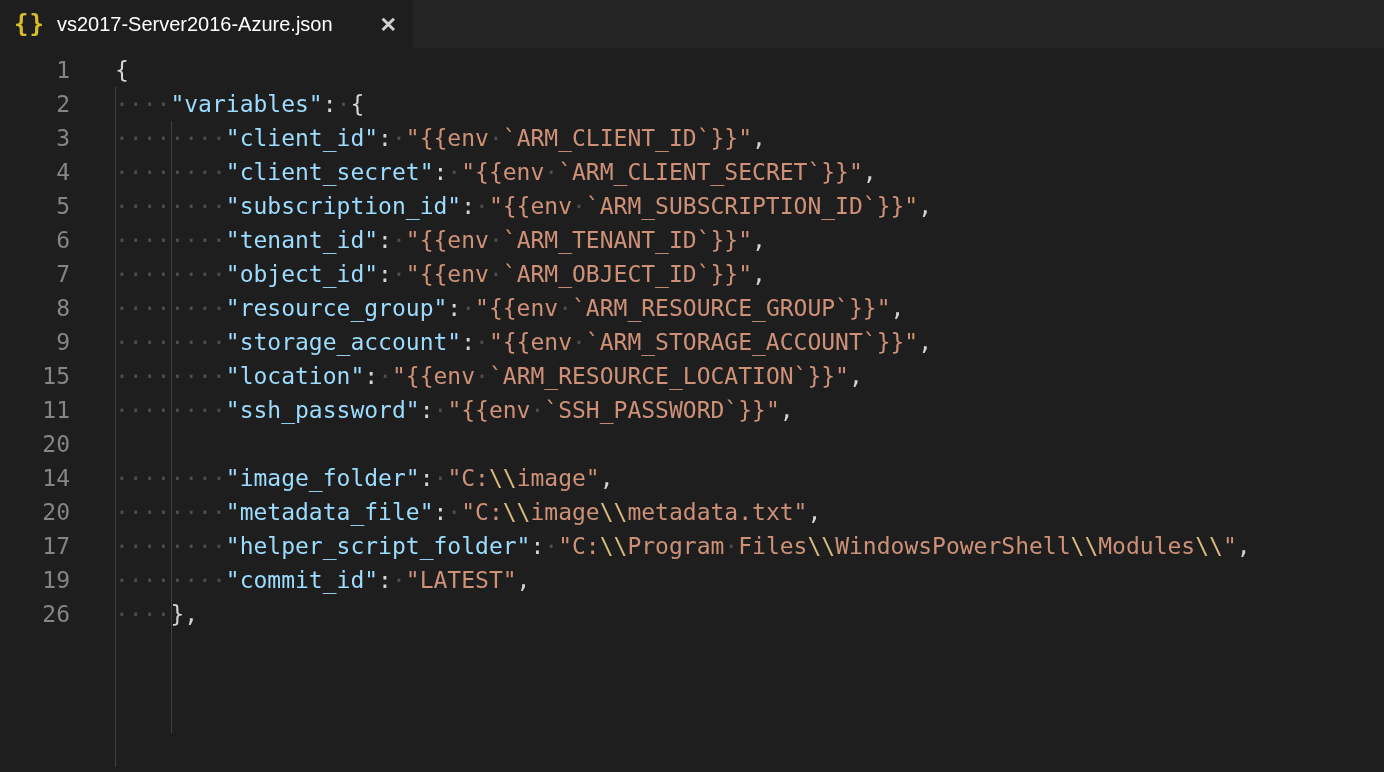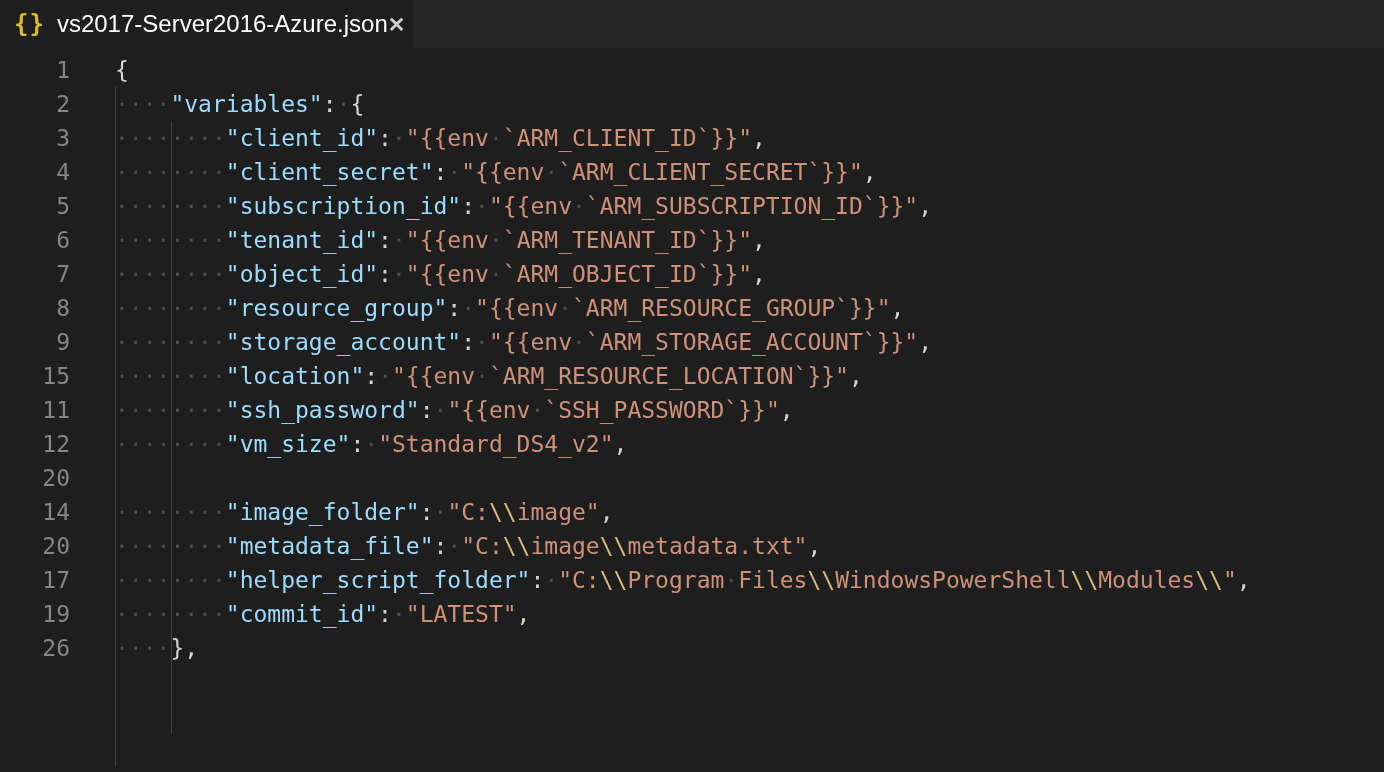--- a/index.html
+++ b/index.html
@@ -27,21 +27,21 @@
   }
   .tab-icon {
     color: var(--json_icon, #d9bc2b);
     font: 700 24px "DejaVu Sans Mono", monospace;
     letter-spacing: 1px;
     margin-right: 12px;
     line-height: 1;
   }
   .tab-title {
     color: var(--tab_title, #ffffff);
-    font-size: 24px;
+    font-size: 20px;
     white-space: nowrap;
   }
   .tab-close {
     margin-left: auto;
     color: var(--close_icon, #d0d0d0);
     font-size: 21px;
     font-weight: 700;
     line-height: 1;
     cursor: pointer;
   }
@@ -94,21 +94,20 @@
         <div class="line"><span class="ln">2</span><span class="content"><span class="tk-w">····</span><span class="tk-k">"variables"</span><span class="tk-p">:</span><span class="tk-w">·</span><span class="tk-p">{</span></span></div>
         <div class="line"><span class="ln">3</span><span class="content"><span class="tk-w">········</span><span class="tk-k">"client_id"</span><span class="tk-p">:</span><span class="tk-w">·</span><span class="tk-s">"{{env</span><span class="tk-w">·</span><span class="tk-s">`ARM_CLIENT_ID`}}"</span><span class="tk-p">,</span></span></div>
         <div class="line"><span class="ln">4</span><span class="content"><span class="tk-w">········</span><span class="tk-k">"client_secret"</span><span class="tk-p">:</span><span class="tk-w">·</span><span class="tk-s">"{{env</span><span class="tk-w">·</span><span class="tk-s">`ARM_CLIENT_SECRET`}}"</span><span class="tk-p">,</span></span></div>
         <div class="line"><span class="ln">5</span><span class="content"><span class="tk-w">········</span><span class="tk-k">"subscription_id"</span><span class="tk-p">:</span><span class="tk-w">·</span><span class="tk-s">"{{env</span><span class="tk-w">·</span><span class="tk-s">`ARM_SUBSCRIPTION_ID`}}"</span><span class="tk-p">,</span></span></div>
         <div class="line"><span class="ln">6</span><span class="content"><span class="tk-w">········</span><span class="tk-k">"tenant_id"</span><span class="tk-p">:</span><span class="tk-w">·</span><span class="tk-s">"{{env</span><span class="tk-w">·</span><span class="tk-s">`ARM_TENANT_ID`}}"</span><span class="tk-p">,</span></span></div>
         <div class="line"><span class="ln">7</span><span class="content"><span class="tk-w">········</span><span class="tk-k">"object_id"</span><span class="tk-p">:</span><span class="tk-w">·</span><span class="tk-s">"{{env</span><span class="tk-w">·</span><span class="tk-s">`ARM_OBJECT_ID`}}"</span><span class="tk-p">,</span></span></div>
         <div class="line"><span class="ln">8</span><span class="content"><span class="tk-w">········</span><span class="tk-k">"resource_group"</span><span class="tk-p">:</span><span class="tk-w">·</span><span class="tk-s">"{{env</span><span class="tk-w">·</span><span class="tk-s">`ARM_RESOURCE_GROUP`}}"</span><span class="tk-p">,</span></span></div>
         <div class="line"><span class="ln">9</span><span class="content"><span class="tk-w">········</span><span class="tk-k">"storage_account"</span><span class="tk-p">:</span><span class="tk-w">·</span><span class="tk-s">"{{env</span><span class="tk-w">·</span><span class="tk-s">`ARM_STORAGE_ACCOUNT`}}"</span><span class="tk-p">,</span></span></div>
         <div class="line"><span class="ln">15</span><span class="content"><span class="tk-w">········</span><span class="tk-k">"location"</span><span class="tk-p">:</span><span class="tk-w">·</span><span class="tk-s">"{{env</span><span class="tk-w">·</span><span class="tk-s">`ARM_RESOURCE_LOCATION`}}"</span><span class="tk-p">,</span></span></div>
         <div class="line"><span class="ln">11</span><span class="content"><span class="tk-w">········</span><span class="tk-k">"ssh_password"</span><span class="tk-p">:</span><span class="tk-w">·</span><span class="tk-s">"{{env</span><span class="tk-w">·</span><span class="tk-s">`SSH_PASSWORD`}}"</span><span class="tk-p">,</span></span></div>
-        <div class="line"><span class="ln">12</span><span class="content"><span class="tk-w">········</span><span class="tk-k">"vm_size"</span><span class="tk-p">:</span><span class="tk-w">·</span><span class="tk-s">"Standard_DS4_v2"</span><span class="tk-p">,</span></span></div>
         <div class="line"><span class="ln">20</span><span class="content"></span></div>
         <div class="line"><span class="ln">14</span><span class="content"><span class="tk-w">········</span><span class="tk-k">"image_folder"</span><span class="tk-p">:</span><span class="tk-w">·</span><span class="tk-s">"C:</span><span class="tk-e">\\</span><span class="tk-s">image"</span><span class="tk-p">,</span></span></div>
         <div class="line"><span class="ln">20</span><span class="content"><span class="tk-w">········</span><span class="tk-k">"metadata_file"</span><span class="tk-p">:</span><span class="tk-w">·</span><span class="tk-s">"C:</span><span class="tk-e">\\</span><span class="tk-s">image</span><span class="tk-e">\\</span><span class="tk-s">metadata.txt"</span><span class="tk-p">,</span></span></div>
         <div class="line"><span class="ln">17</span><span class="content"><span class="tk-w">········</span><span class="tk-k">"helper_script_folder"</span><span class="tk-p">:</span><span class="tk-w">·</span><span class="tk-s">"C:</span><span class="tk-e">\\</span><span class="tk-s">Program</span><span class="tk-w">·</span><span class="tk-s">Files</span><span class="tk-e">\\</span><span class="tk-s">WindowsPowerShell</span><span class="tk-e">\\</span><span class="tk-s">Modules</span><span class="tk-e">\\</span><span class="tk-s">"</span><span class="tk-p">,</span></span></div>
         <div class="line"><span class="ln">19</span><span class="content"><span class="tk-w">········</span><span class="tk-k">"commit_id"</span><span class="tk-p">:</span><span class="tk-w">·</span><span class="tk-s">"LATEST"</span><span class="tk-p">,</span></span></div>
         <div class="line"><span class="ln">26</span><span class="content"><span class="tk-w">····</span><span class="tk-p">},</span></span></div>
       </div>
     <div class="guide guide-1"></div>
     <div class="guide guide-2"></div>
   </div>

